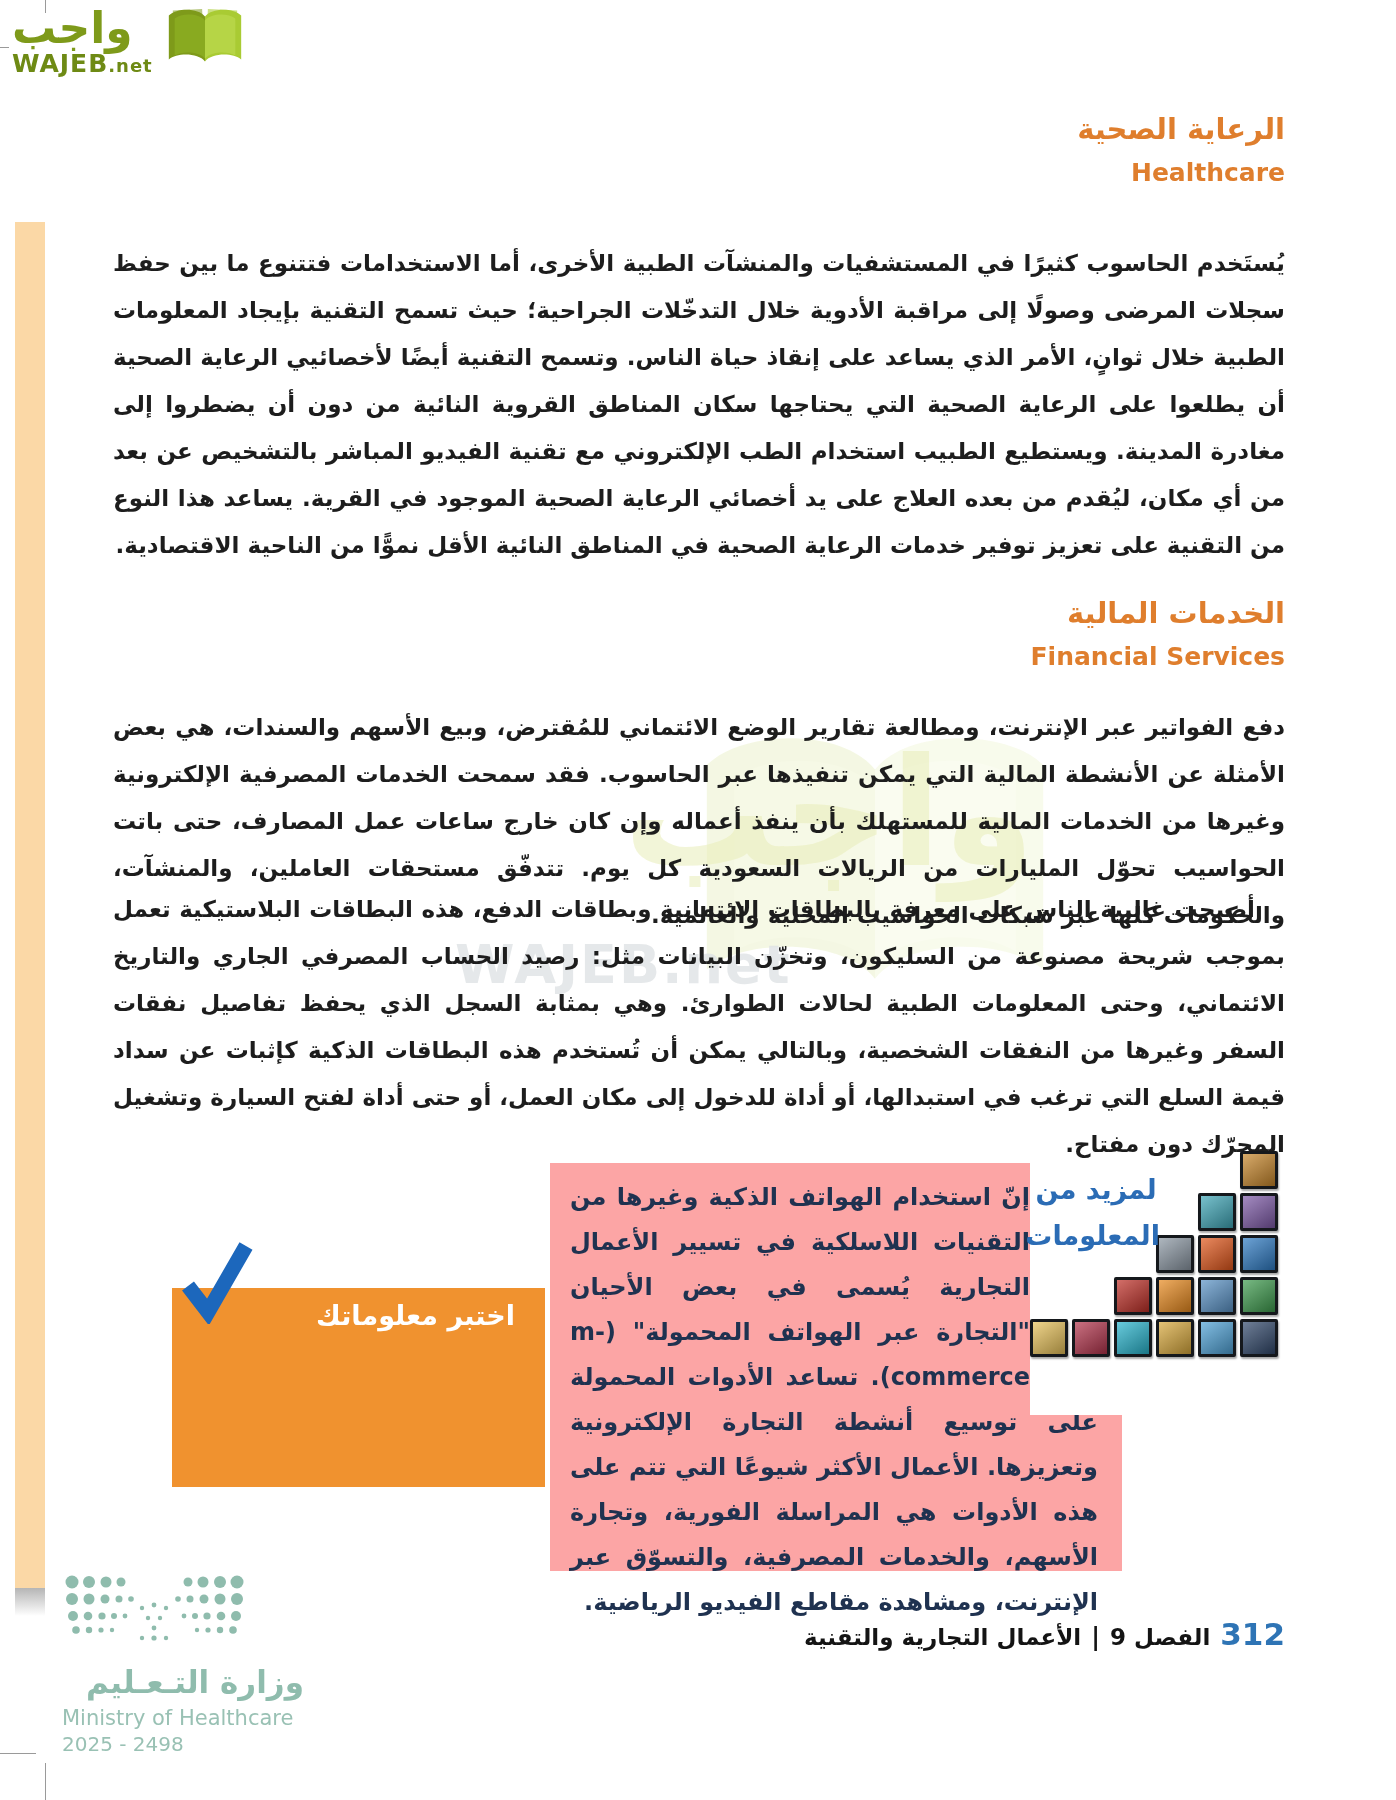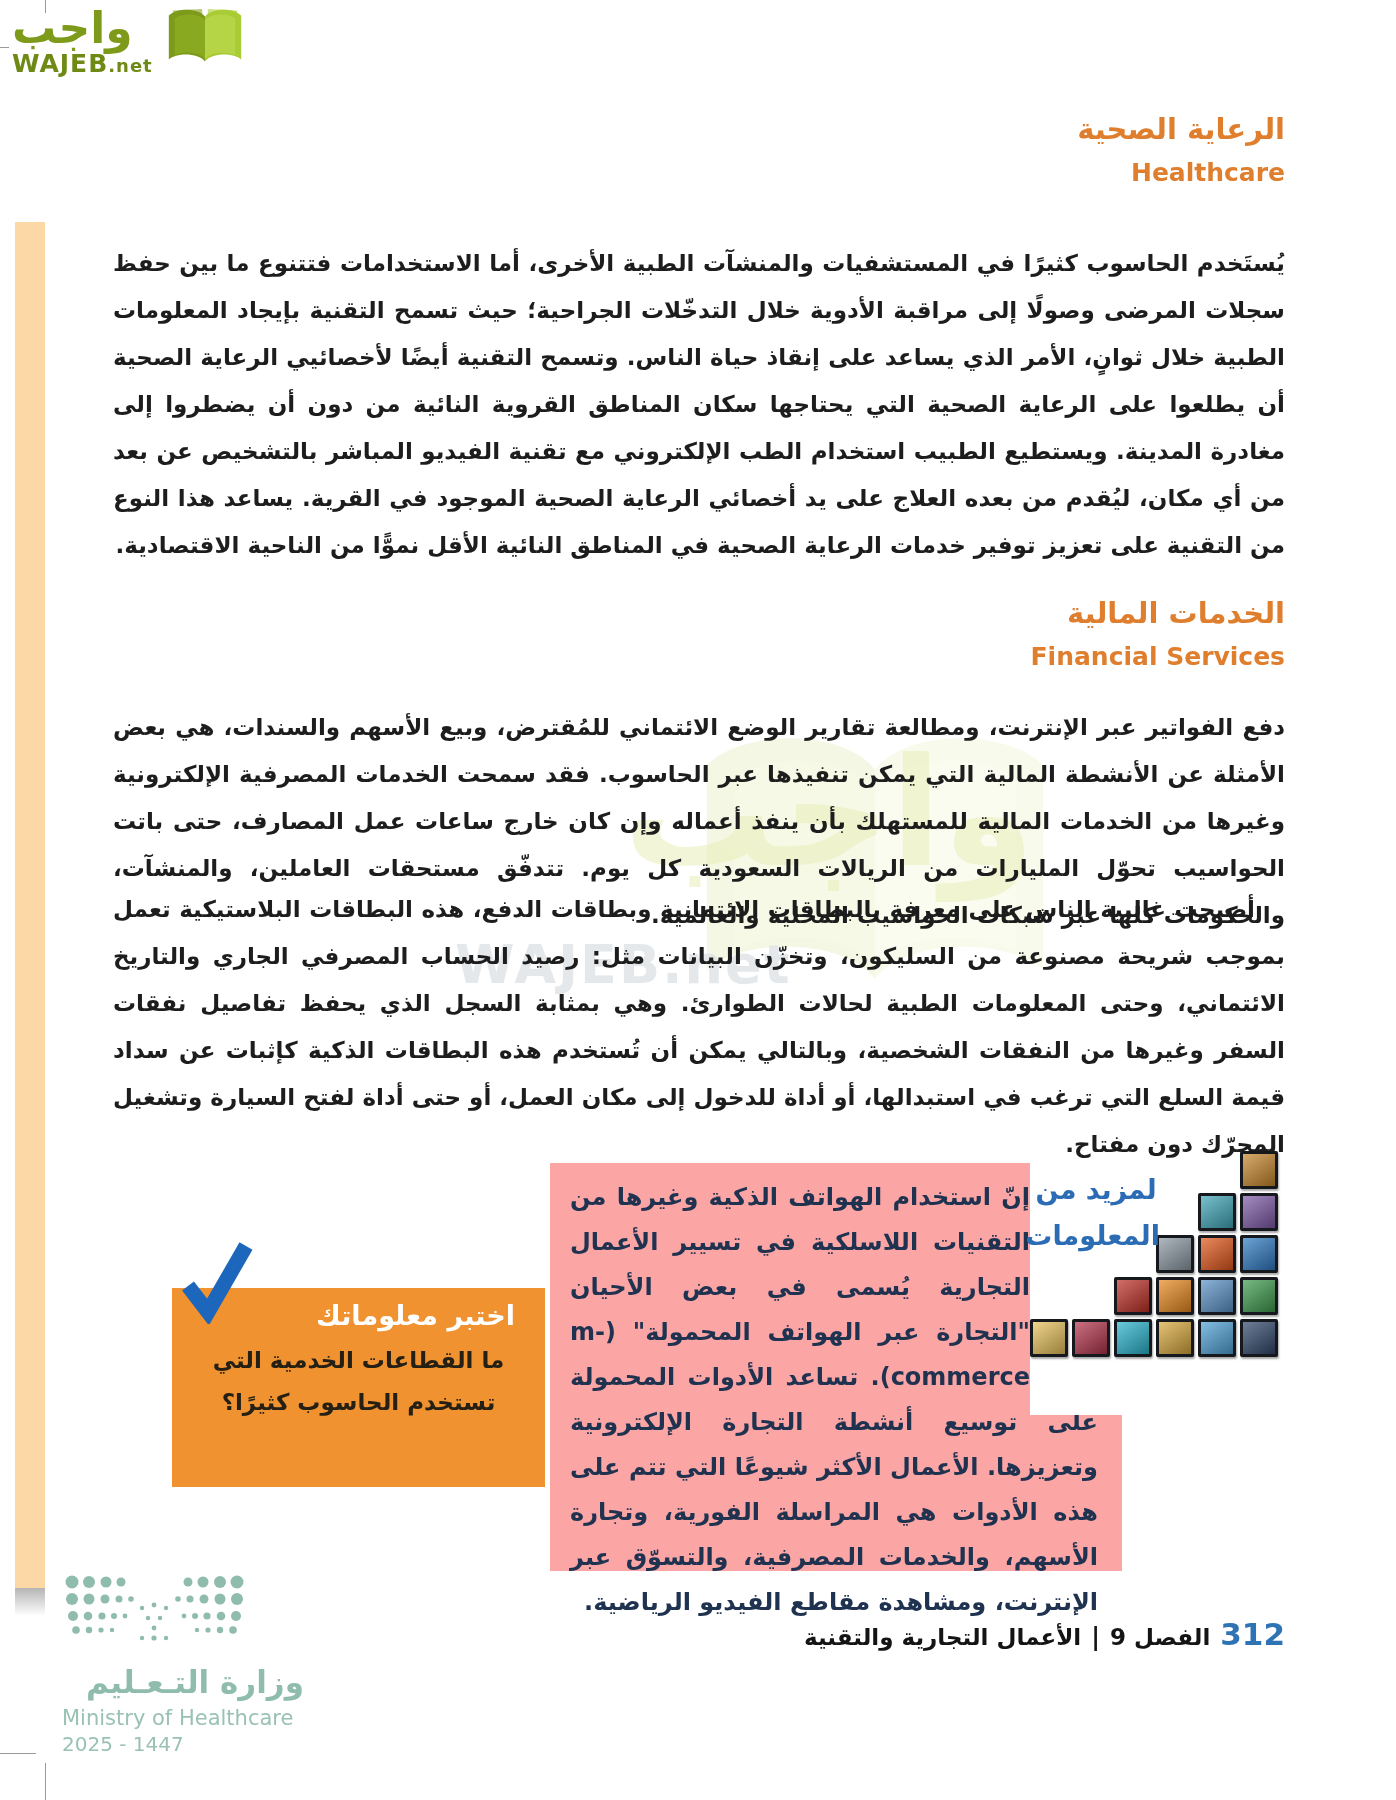--- a/index.html
+++ b/index.html
@@ -138,21 +138,20 @@
         <div class="tile" style="left: 84px; top: 170px; background: linear-gradient(145deg, rgba(255, 255, 255, 0.3), rgba(0, 0, 0, 0.35)), rgb(40, 181, 206);"></div>
         <div class="tile" style="left: 126px; top: 170px; background: linear-gradient(145deg, rgba(255, 255, 255, 0.3), rgba(0, 0, 0, 0.35)), rgb(217, 169, 60);"></div>
         <div class="tile" style="left: 168px; top: 170px; background: linear-gradient(145deg, rgba(255, 255, 255, 0.3), rgba(0, 0, 0, 0.35)), rgb(79, 163, 216);"></div>
         <div class="tile" style="left: 210px; top: 170px; background: linear-gradient(145deg, rgba(255, 255, 255, 0.3), rgba(0, 0, 0, 0.35)), rgb(49, 72, 107);"></div>
       </div>
     <div class="info-label">لمزيد من المعلومات</div>
   </div>
 
   <div class="check-box">
     <div class="cb-title">اختبر معلوماتك</div>
-    <div class="cb-question">ما القطاعات الخدمية التي تستخدم الحاسوب كثيرًا؟</div>
   </div>
   <svg class="check-mark" width="82" height="88" viewBox="0 0 82 88">
     <path d="M12 50 L32 76 L70 10" fill="none" stroke="#1C67BC" stroke-width="15" stroke-linejoin="miter"></path>
   </svg>
 
   <div class="footer">
     <span class="pagenum">312</span>
     <span class="chapter">الفصل 9</span>
     <span class="divider">|</span>
     <span class="chapter-title">الأعمال التجارية والتقنية</span>
@@ -201,16 +200,16 @@
         <circle cx="104" cy="36" r="2.2"></circle>
       <circle cx="86" cy="46" r="2.2"></circle>
         <circle cx="98" cy="46" r="2.2"></circle>
       <circle cx="92" cy="56" r="2.4"></circle>
         <circle cx="92" cy="66" r="2.6"></circle>
         <circle cx="80" cy="66" r="2.2"></circle>
         <circle cx="104" cy="66" r="2.2"></circle>
     </svg>
     <div class="m-ar">وزارة التـعـليم</div>
     <div class="m-en">Ministry of Healthcare</div>
-    <div class="m-years">2025 - 1447</div>
+    <div class="m-years">2025 - 2498</div>
   </div>
 
 </div>
 
 </body></html>

